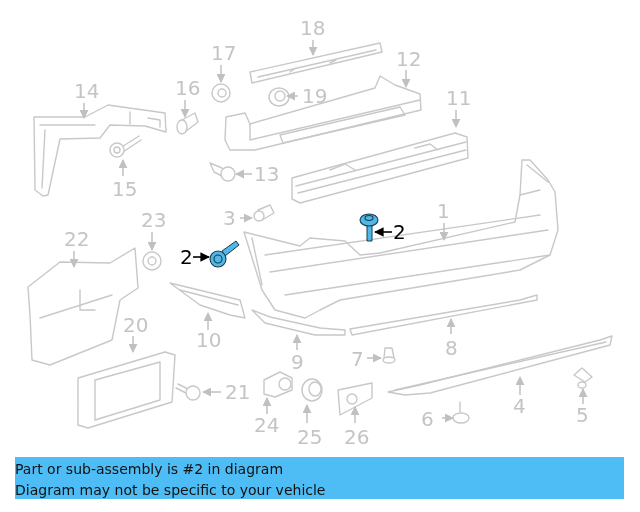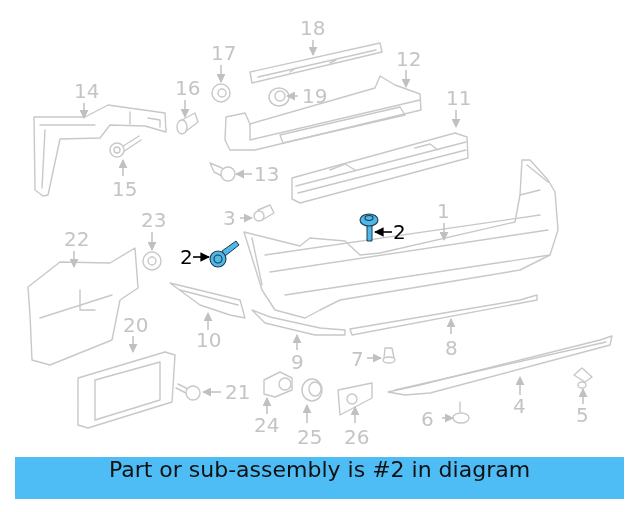--- a/index.html
+++ b/index.html
@@ -10,22 +10,22 @@
   .arrow { stroke: #c0c0c0; stroke-width: 1.5; fill: none; }
   .ah { fill: #c0c0c0; }
   .lbl { font-family: "DejaVu Sans", sans-serif; font-size: 20px; fill: #c4c4c4; }
   .lbl-hl { font-family: "DejaVu Sans", sans-serif; font-size: 20px; fill: #000000; }
   .arrow-hl { stroke: #000; stroke-width: 1.6; fill: none; }
   .ah-hl { fill: #000; }
   .hl-part { fill: #4fb8e8; stroke: #1a3a4a; stroke-width: 1.1; }
   .hl-thread { fill: #4fb8e8; stroke: #1a3a4a; stroke-width: 1; }
   #banner {
     position: absolute; left: 15px; top: 457px; width: 609px; height: 42px;
-    background: #4fbdf5; color: #111; text-align: center;
-    font-family: "DejaVu Sans", sans-serif; font-size: 22px; line-height: 21px;
+    background: #4fbdf5; color: #111; 
+    font-family: "DejaVu Sans", sans-serif; font-size: 14px; line-height: 21px;
     padding-top: 2px; box-sizing: border-box;
   }
   #banner div { white-space: nowrap; }
 </style>
 </head>
 <body>
 
 <svg id="diagram" viewBox="0 0 640 456" xmlns="http://www.w3.org/2000/svg">
   <defs>
     <marker id="ahg" viewBox="0 0 10 10" refX="9" refY="5" markerWidth="6" markerHeight="6" orient="auto">
@@ -227,13 +227,14 @@
   <text class="lbl" x="225" y="399">21</text>
   <text class="lbl" x="64" y="246">22</text>
   <text class="lbl" x="141" y="227">23</text>
   <text class="lbl" x="254" y="432">24</text>
   <text class="lbl" x="297" y="444">25</text>
   <text class="lbl" x="344" y="444">26</text>
 </svg>
 
 <div id="banner">
   <div>Part or sub-assembly is #2 in diagram</div>
+  <div>Diagram may not be specific to your vehicle</div>
 </div>
 
 </body></html>

